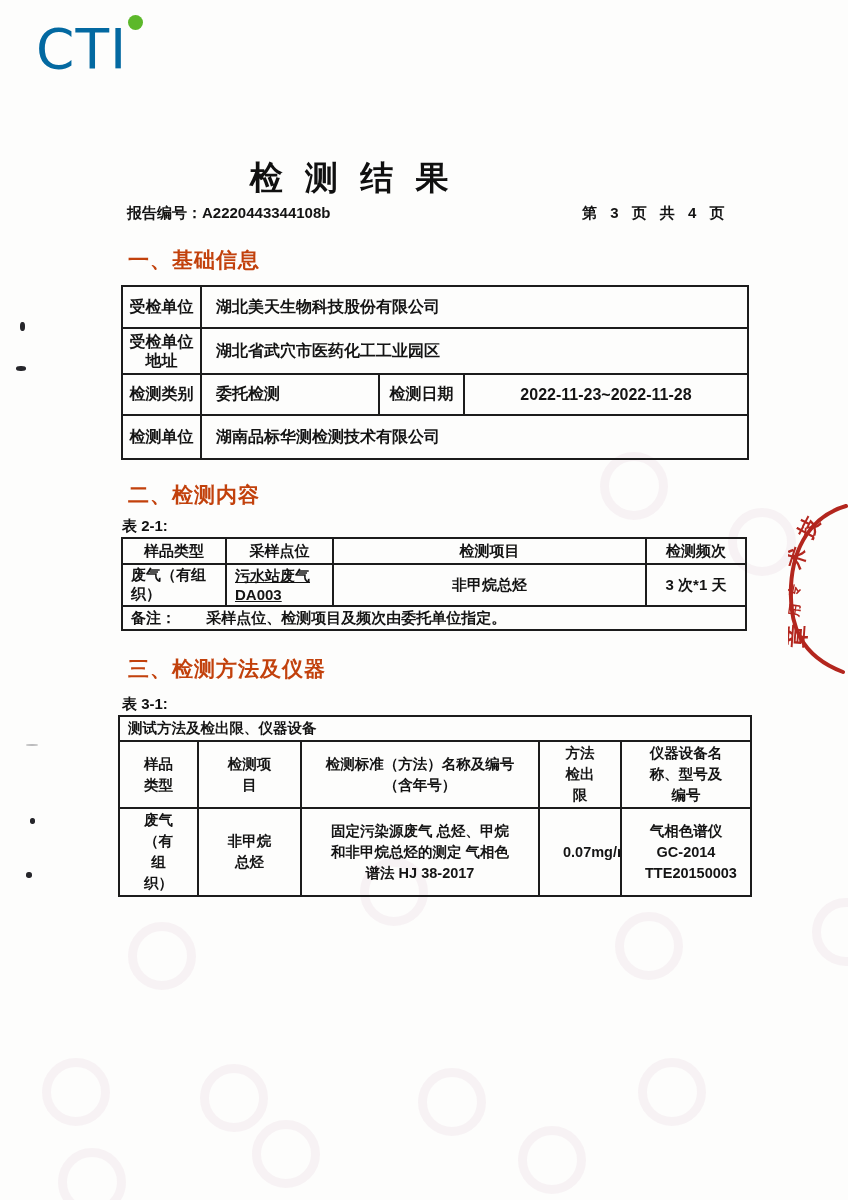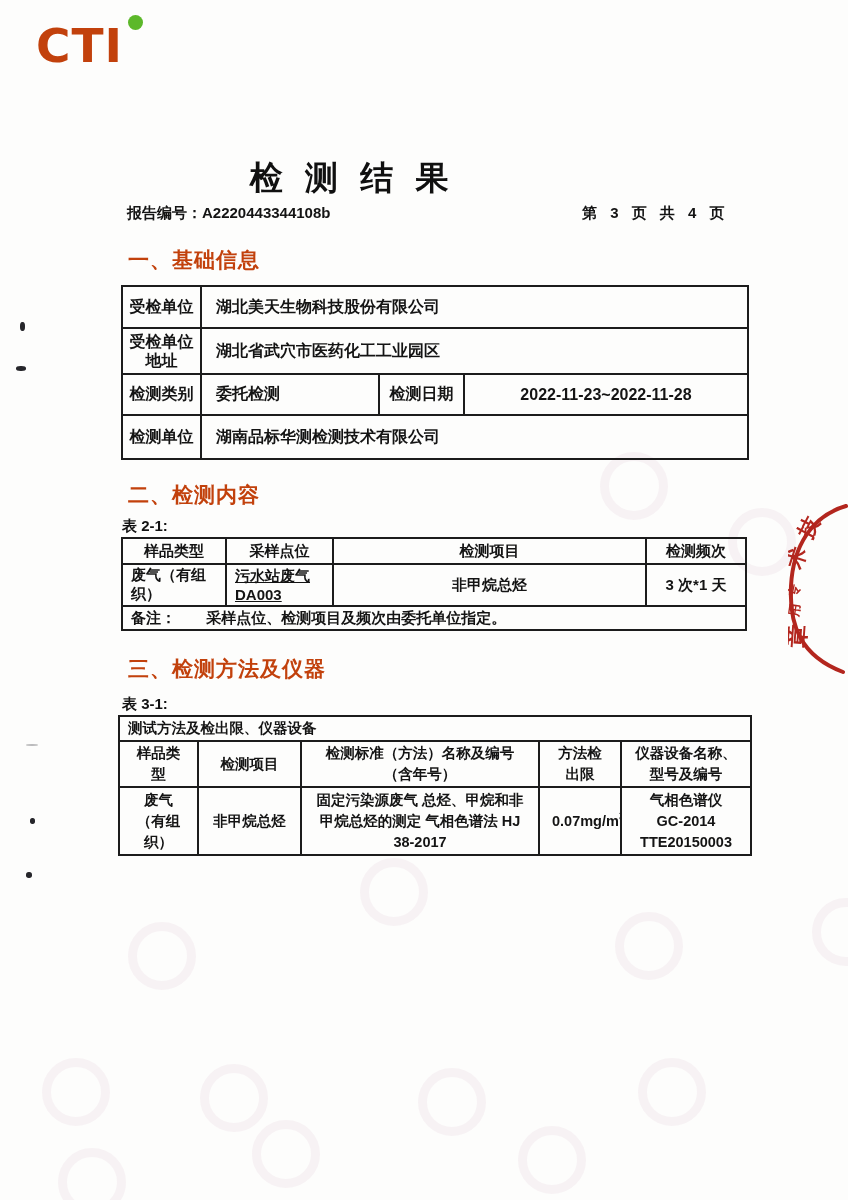--- a/index.html
+++ b/index.html
@@ -10,22 +10,22 @@
     background:#fefefdf5;
     background-color:#fdfdfc;
     overflow:hidden;
     font-family:"Liberation Sans", sans-serif;
     color:#161616;
   }
   
   .logo{position:absolute;left:36px;top:22px;display:flex;align-items:flex-end;}
   .logo .abbr{
     font-family:"DejaVu Sans", sans-serif;
-    font-weight:bold;font-size:47px;line-height:1;
-    color:#c2410c;letter-spacing:1px;position:relative;
+    font-weight:normal;font-size:55px;line-height:1;
+    color:#0369a1;letter-spacing:1px;position:relative;
   }
   .logo .dot{
     position:absolute;width:15px;height:15px;border-radius:50%;
     background:#5cb82a;right:-2px;top:-9px;
   }
   .logo .cn{
     font-weight:bold;font-size:41px;line-height:1;
     color:#3a2d4e;letter-spacing:9px;margin-left:14px;margin-bottom:1px;
   }
   
@@ -56,21 +56,21 @@
      padding:2px 6px;overflow:hidden;}
   .t1{left:121px;top:285px;width:626px;}
   .t1 td{font-size:16px;}
   .t1 .lbl{text-align:center;}
   .t1 .val{text-align:left;padding-left:14px;}
   .t2{left:121px;top:537px;width:624px;}
   .t2 td{font-size:15px;text-align:center;padding:1px 4px;}
   .t2 .note-cell{text-align:left;padding-left:8px;}
   .t2 .note-text{margin-left:26px;}
   .t3{left:118px;top:715px;width:632px;}
-  .t3 td{font-size:14.5px;text-align:center;padding:1px 12px;line-height:1.45;}
+  .t3 td{font-size:14.5px;text-align:center;padding:1px 23px;line-height:1.45;}
   .t3 .span-cell{text-align:left;padding-left:8px;font-size:14.5px;}
   sup{font-size:10px;}
   
   .stamp{position:absolute;left:788px;top:498px;width:60px;height:180px;}
   
   .wm{position:absolute;width:50px;height:50px;border-radius:50%;
       border:9px solid #d8bccf;opacity:0.16;}
   .speck{position:absolute;background:#26262b;border-radius:45%;}
 </style>
 </head>

